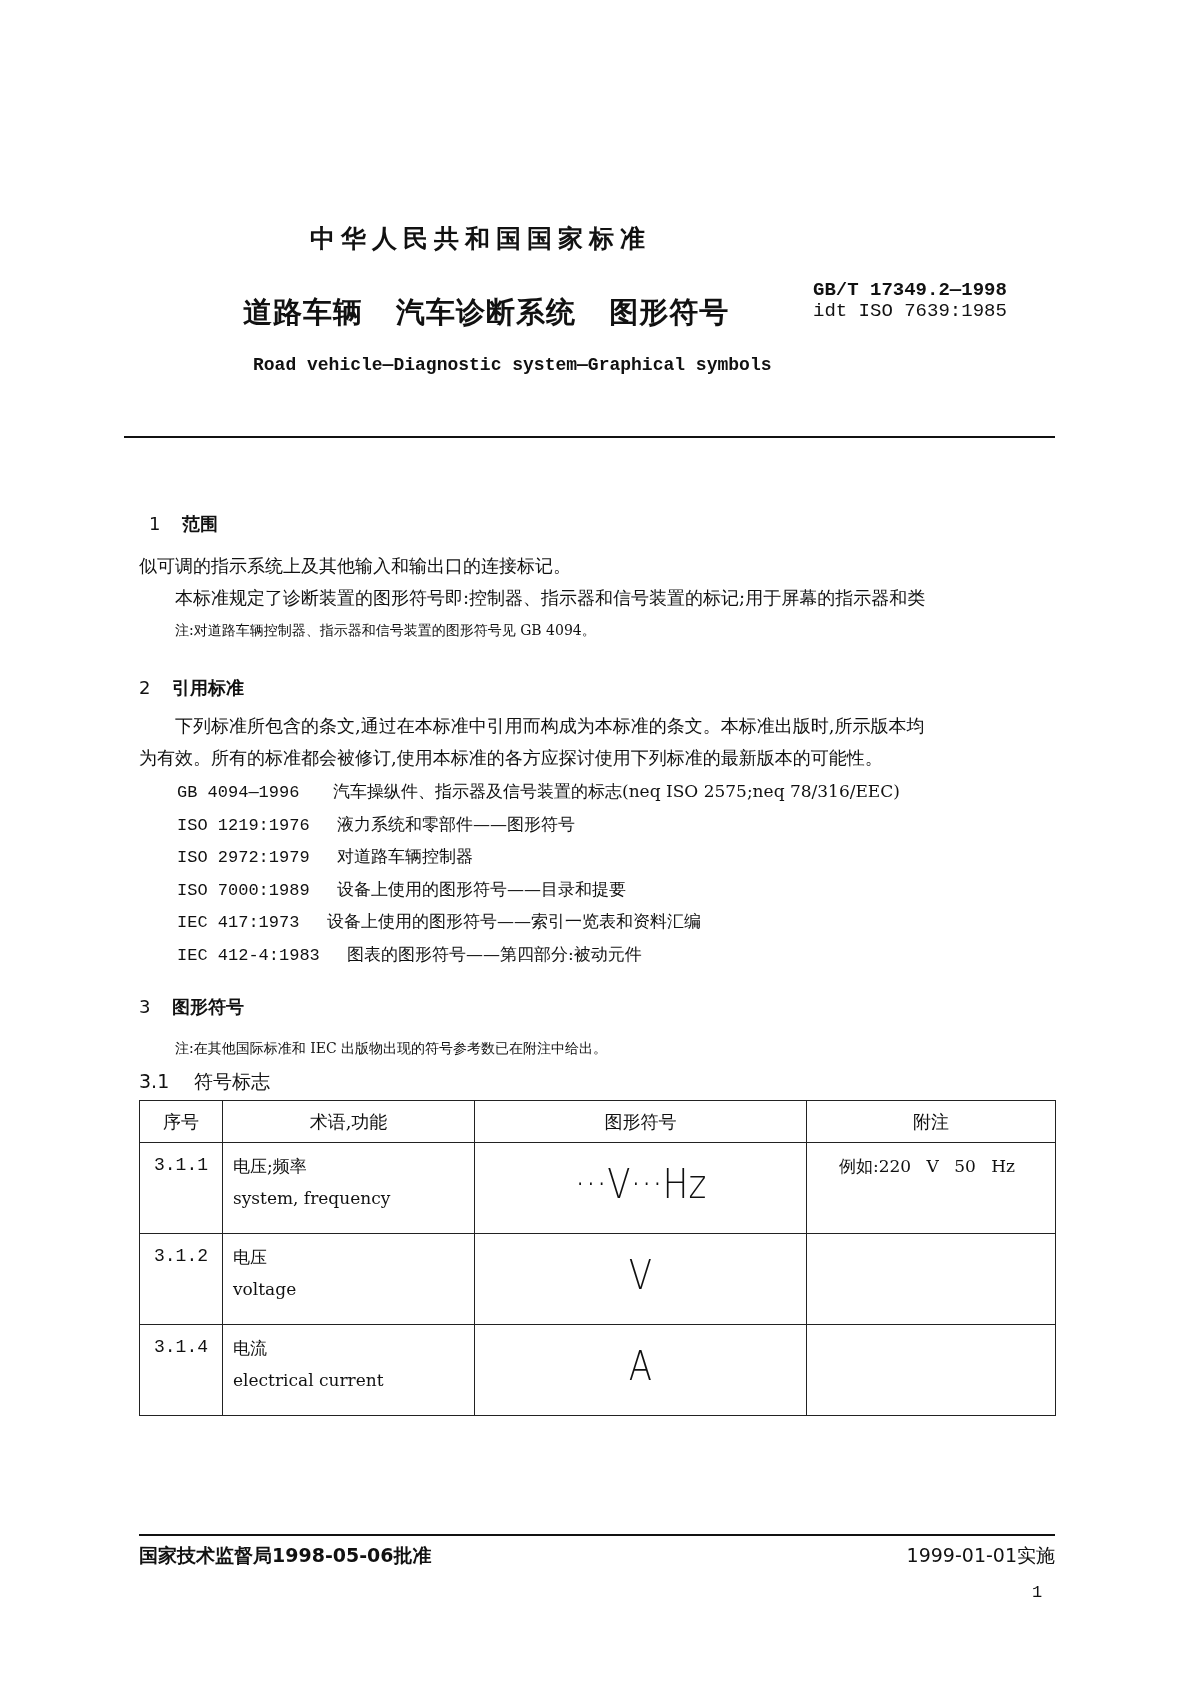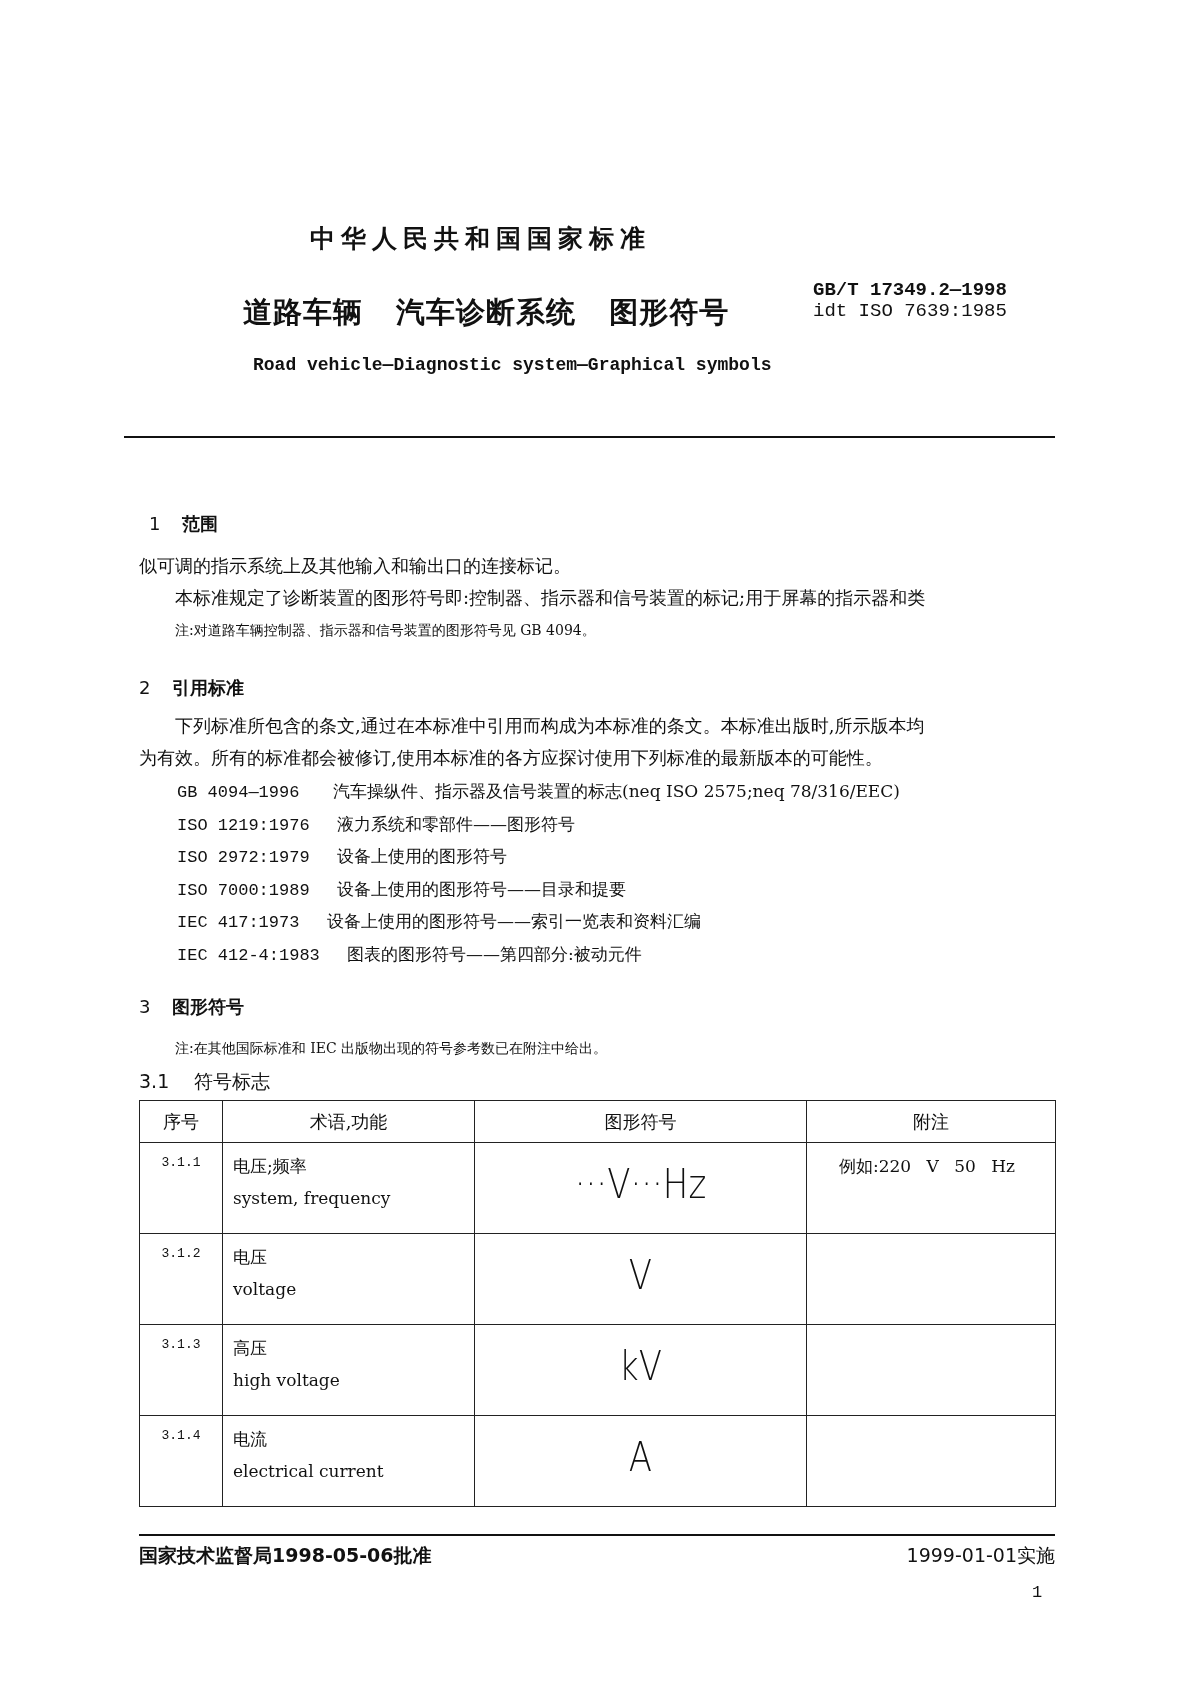--- a/index.html
+++ b/index.html
@@ -26,21 +26,21 @@
   .para { font-size: 18px; line-height: 32px; text-indent: 36px; width: 930px; }
   .note { font-size: 14px; }
   .ref-item { font-size: 17px; }
   .ref-item .code { display: inline-block; }
 
   
   #symbol-table { position: absolute; left: 139px; top: 1100px; border-collapse: collapse; }
   #symbol-table td, #symbol-table th { border: 1.5px solid #222; padding: 0; vertical-align: top; }
   #symbol-table th { font-weight: normal; font-size: 18px; height: 41px; vertical-align: middle; text-align: center; }
   #symbol-table td { height: 78px; }
-  .c-no { width: 82px; text-align: center; font-size: 13px; padding-top: 12px !important; }
+  .c-no { width: 82px; text-align: center; font-size: 18px; padding-top: 12px !important; }
   .c-term { width: 251px; font-size: 17px; }
   .c-term .zh { padding: 12px 0 0 10px; }
   .c-term .en { padding: 10px 0 0 10px; }
   .c-sym { width: 331px; text-align: center; font-family: "DejaVu Sans", "Liberation Sans", sans-serif; font-size: 40px; font-weight: 300; }
   .c-sym .s { display: block; padding-top: 18px; transform: scaleX(0.85); }
   .c-note { width: 248px; font-size: 17px; }
   .c-note .t { padding: 12px 0 0 32px; word-spacing: 10px; }
 
   
   #footer-left { left: 139px; top: 1543px; font-size: 19px; font-weight: bold; }
@@ -70,21 +70,21 @@
 
 <div class="abs sec-head sans" style="left:139px; top:676px;">
   <span class="num">2</span><span>引用标准</span>
 </div>
 <div class="abs para" style="left:139px; top:710px;">
   <div>下列标准所包含的条文,通过在本标准中引用而构成为本标准的条文。本标准出版时,所示版本均</div>
   <div style="text-indent:0">为有效。所有的标准都会被修订,使用本标准的各方应探讨使用下列标准的最新版本的可能性。</div>
 </div>
 <div class="abs ref-item" style="left:177px; top:780px;"><span class="code serif" style="width:156px">GB 4094—1996</span><span>汽车操纵件、指示器及信号装置的标志(neq ISO 2575;neq 78/316/EEC)</span></div>
 <div class="abs ref-item" style="left:177px; top:813px;"><span class="code serif" style="width:160px">ISO 1219:1976</span><span>液力系统和零部件——图形符号</span></div>
-<div class="abs ref-item" style="left:177px; top:845px;"><span class="code serif" style="width:160px">ISO 2972:1979</span><span>设备上使用的图形符号</span></div>
+<div class="abs ref-item" style="left:177px; top:845px;"><span class="code serif" style="width:160px">ISO 2972:1979</span><span>对道路车辆控制器</span></div>
 <div class="abs ref-item" style="left:177px; top:878px;"><span class="code serif" style="width:160px">ISO 7000:1989</span><span>设备上使用的图形符号——目录和提要</span></div>
 <div class="abs ref-item" style="left:177px; top:910px;"><span class="code serif" style="width:150px">IEC 417:1973</span><span>设备上使用的图形符号——索引一览表和资料汇编</span></div>
 <div class="abs ref-item" style="left:177px; top:943px;"><span class="code serif" style="width:170px">IEC 412-4:1983</span><span>图表的图形符号——第四部分:被动元件</span></div>
 
 <div class="abs sec-head sans" style="left:139px; top:995px;">
   <span class="num">3</span><span>图形符号</span>
 </div>
 <div class="abs note" style="left:175px; top:1040px;">注:在其他国际标准和 IEC 出版物出现的符号参考数已在附注中给出。</div>
 <div class="abs" style="left:139px; top:1069px; font-size:19px;">
   <span class="sans" style="display:inline-block; width:55px;">3.1</span><span>符号标志</span>
@@ -120,33 +120,20 @@
         <div class="en">voltage</div>
       </td>
       <td class="c-sym">
           <span class="s">V</span>
         </td>
       <td class="c-note">
           <div class="t"></div>
         </td>
     </tr>
     <tr>
-      <td class="c-no serif">3.1.3</td>
-      <td class="c-term">
-        <div class="zh">高压</div>
-        <div class="en">high voltage</div>
-      </td>
-      <td class="c-sym">
-          <span class="s">kV</span>
-        </td>
-      <td class="c-note">
-          <div class="t"></div>
-        </td>
-    </tr>
-    <tr>
       <td class="c-no serif">3.1.4</td>
       <td class="c-term">
         <div class="zh">电流</div>
         <div class="en">electrical current</div>
       </td>
       <td class="c-sym">
           <span class="s">A</span>
         </td>
       <td class="c-note">
           <div class="t"></div>

